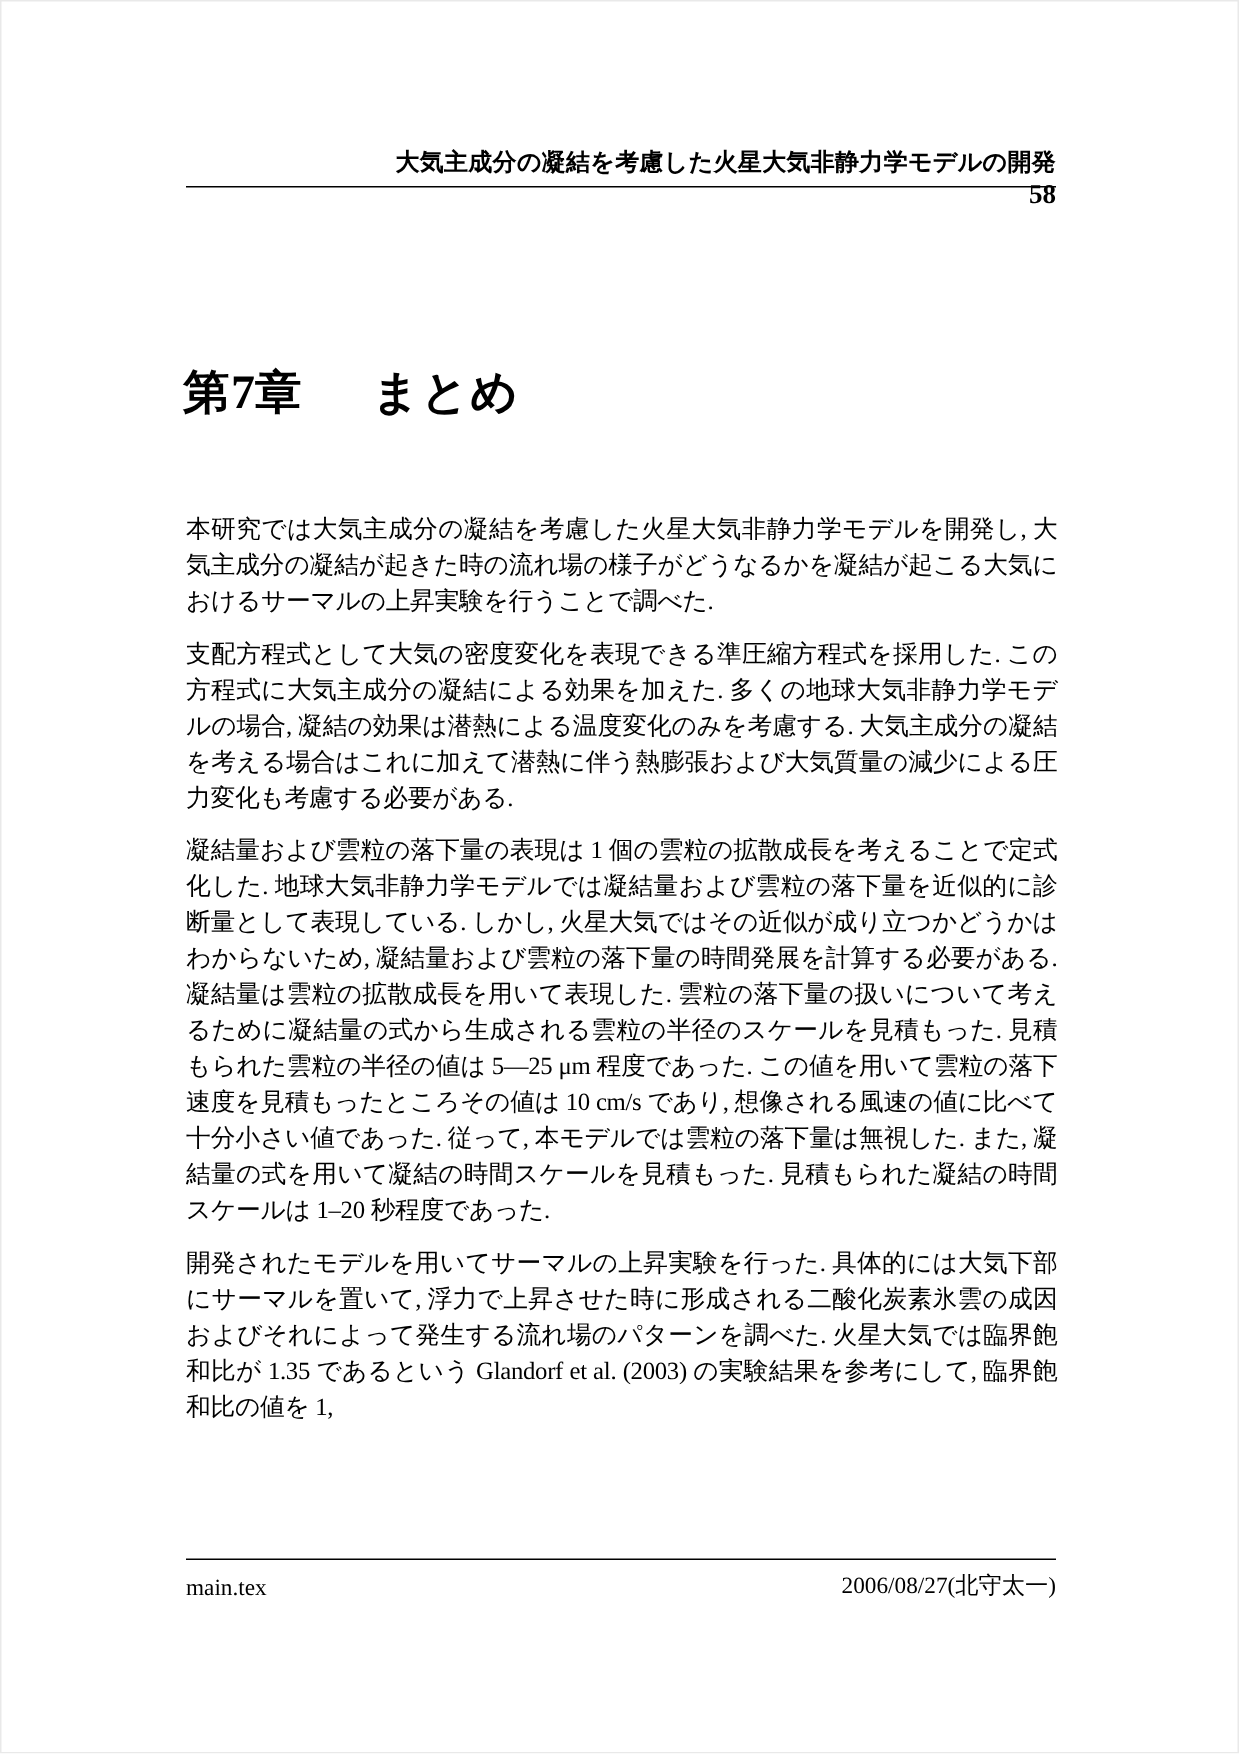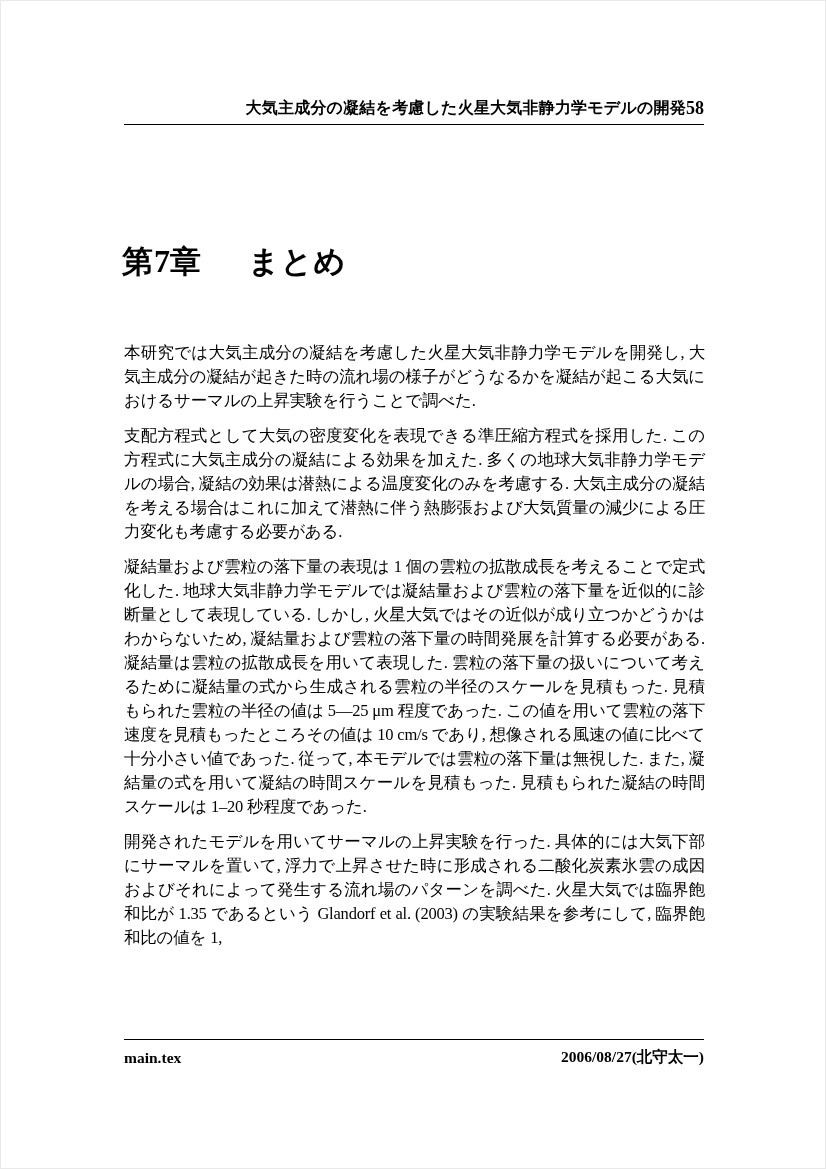--- a/index.html
+++ b/index.html
@@ -18,22 +18,23 @@
     box-sizing: border-box;
     border: 1px solid #e9e9e9;
   }
   
   .running-header {
     position: absolute;
     left: 123px;
     top: 97px;
     width: 580px;
     display: flex;
-    justify-content: flex-end;
+    justify-content: center;
     align-items: flex-end;
+    flex-direction: column;
   }
   .header-title {
     font-family: "Liberation Sans", sans-serif;
     font-size: 16px;
     font-weight: 600;
     letter-spacing: 0.2px;
     white-space: nowrap;
   }
   .header-pagenum {
     font-family: "Liberation Serif", serif;
@@ -93,24 +94,23 @@
     height: 0;
     border-top: 1.5px solid #000000;
   }
   .running-footer {
     position: absolute;
     left: 123px;
     top: 1046px;
     width: 580px;
     display: flex;
     justify-content: space-between;
-    align-items: center;
+    align-items: flex-end;
     font-family: "Liberation Serif", serif;
     font-size: 15.5px;
-    font-weight: bold;
   }
 </style>
 </head>
 <body>
 
 <div class="page">
 
   <div class="running-header">
     <span class="header-title">大気主成分の凝結を考慮した火星大気非静力学モデルの開発</span>
     <span class="header-pagenum">58</span>

